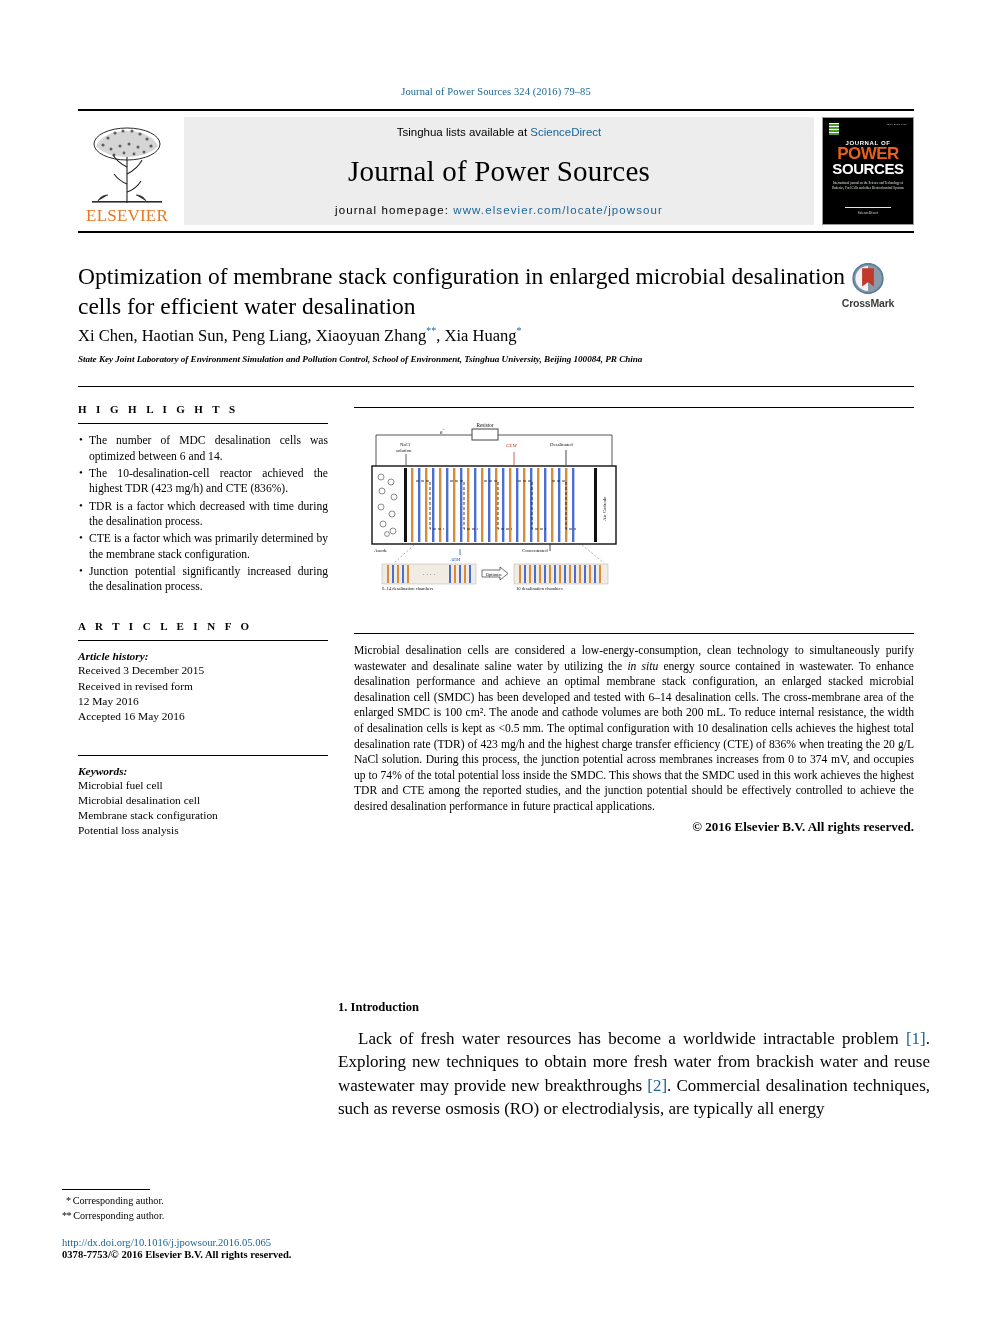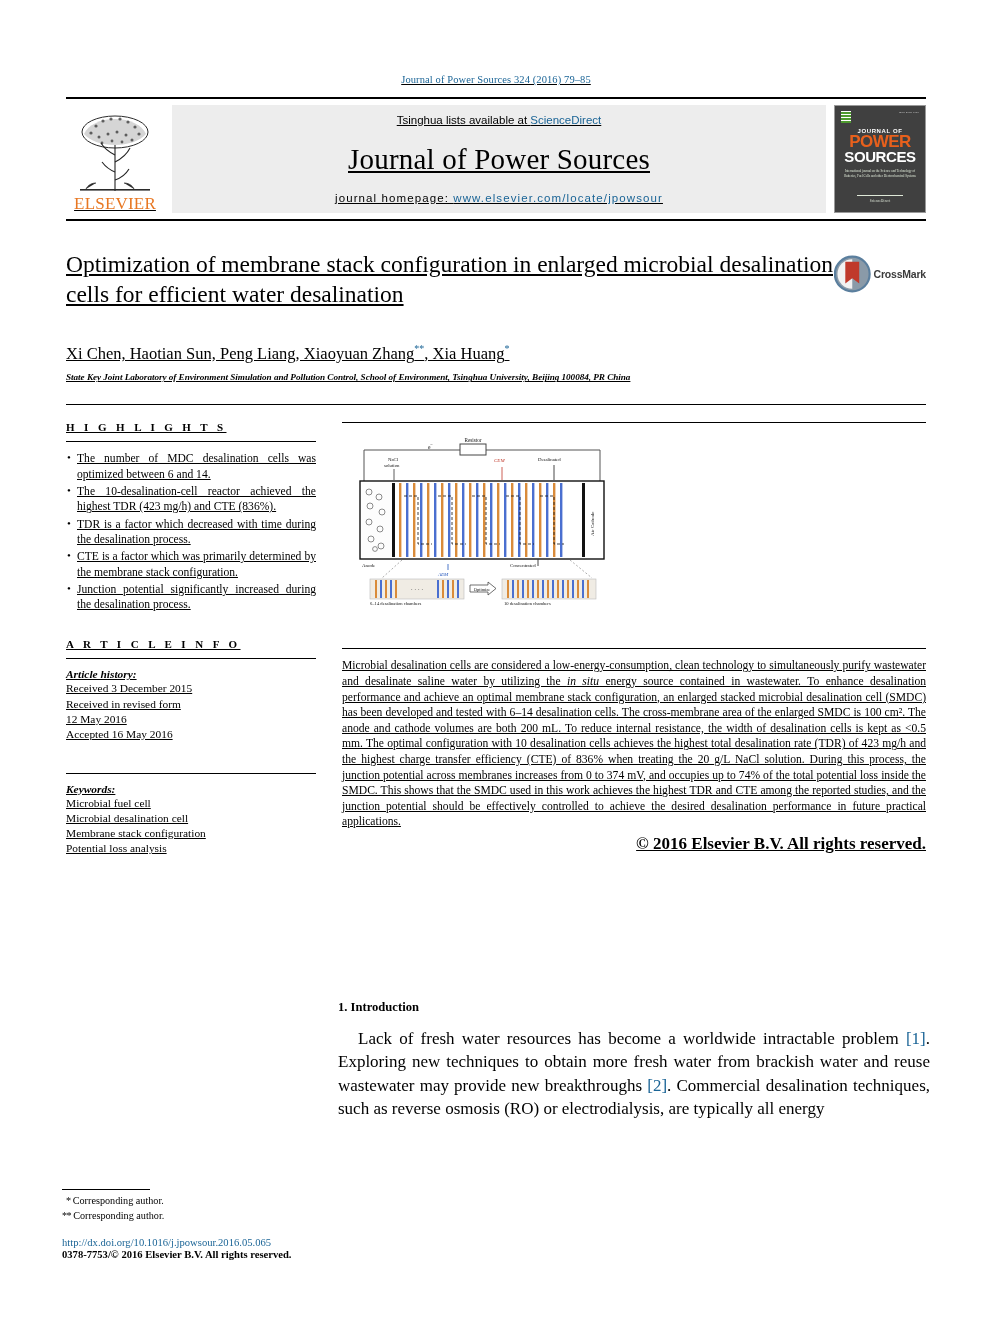--- a/index.html
+++ b/index.html
@@ -7,21 +7,21 @@
   body {
     width: 992px;
     height: 1323px;
     background: #ffffff;
     font-family: "Liberation Serif", "DejaVu Serif", serif;
     color: #000000;
     position: relative;
     overflow: hidden;
   }
 
-  .page { position: relative; width: 992px; height: 956px; padding: 4px; text-decoration: underline; }
+  .page { position: relative; width: 992px; height: 956px; padding: 16px; }
 
   
   .runhead {
     text-align: center;
     font-size: 10.5px;
     color: #1a6496;
     padding-top: 70px;
     letter-spacing: .1px;
   }
 
@@ -74,21 +74,21 @@
   .homepage {
     font-family: "Liberation Sans", sans-serif;
     font-size: 11.5px;
     letter-spacing: 1.1px;
   }
   .homepage .url { color: #1a6496; }
   .cover-thumb {
     flex: 0 0 92px;
     width: 92px;
     border: 1px solid #9a9a9a;
-    background: #404040;
+    background: #000000;
     position: relative;
     overflow: hidden;
   }
   .cover-inner {
     position:absolute; inset:5px 6px;
     display:flex; flex-direction:column; align-items:center;
   }
   .cv-topbar { width: 100%; display:flex; justify-content:space-between; align-items:flex-start; }
   .cv-els { width: 10px; height: 12px; background: repeating-linear-gradient(#fff,#fff 1.5px,#4e9a2f 1.5px,#4e9a2f 3px); }
   .cv-tinytext { font-size:2.6px; color:#e9e9e9; letter-spacing:.2px; }
@@ -104,36 +104,36 @@
   .titleblock { margin: 28px 62px 0 62px; position: relative; }
   .paper-title {
     font-size: 23.5px;
     line-height: 1.28;
     max-width: 790px;
     font-weight: normal;
     margin: 0;
   }
   .authors {
     font-size: 16.5px;
-    margin-top: 34px;
+    margin-top: 4px;
     line-height: 1.2;
   }
   .authors sup { font-size: 10px; color:#1a6496; }
   .affil {
     font-size: 9.2px;
     font-style: italic;
     font-weight: bold;
     margin-top: 9px;
     letter-spacing: -.05px;
   }
   .crossmark {
     position: absolute;
     right: 0; top: 2px;
     width: 92px; height: 46px;
-    display: flex; align-items: center; gap: 3px;
+    display: flex; align-items: center; gap: 3px; flex-direction: column;
   }
   .cm-text { font-family:"Liberation Sans",sans-serif; font-weight:bold; font-size:10.5px; color:#3b3b3b; letter-spacing:-.2px;}
 
   
   .rule-top { margin: 22px 62px 0 62px; border-top: 1px solid #000; }
   .cols {
     margin: 0 62px;
     display: flex;
     gap: 26px;
     padding-top: 16px;
@@ -173,21 +173,21 @@
   .ai-line { font-size: 11.4px; line-height: 1.34; }
   .ai-gap { height: 30px; }
 
   .abstract-text {
     font-size: 11.6px;
     line-height: 1.345;
     text-align: justify;
     hyphens: auto;
   }
   .abstract-text p { margin: 0; }
-  .copyright { text-align: right; font-weight: bold; margin-top: 3px; font-size: 17px;}
+  .copyright { text-align: right; font-weight: bold; margin-top: 3px; font-size: 13px;}
 
   
   .ga-figure {
     width: 300px;
     margin-top: 4px;
     margin-bottom: 10px;
   }
 
   
   .bottom {

